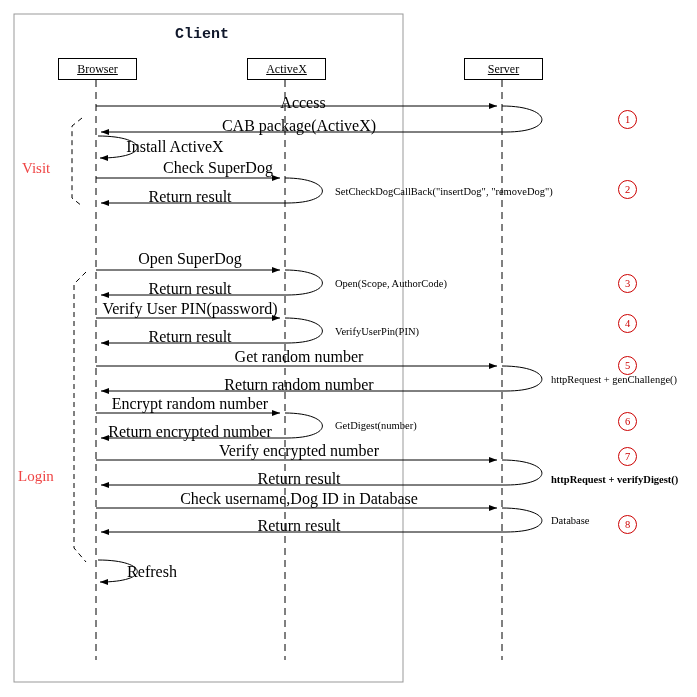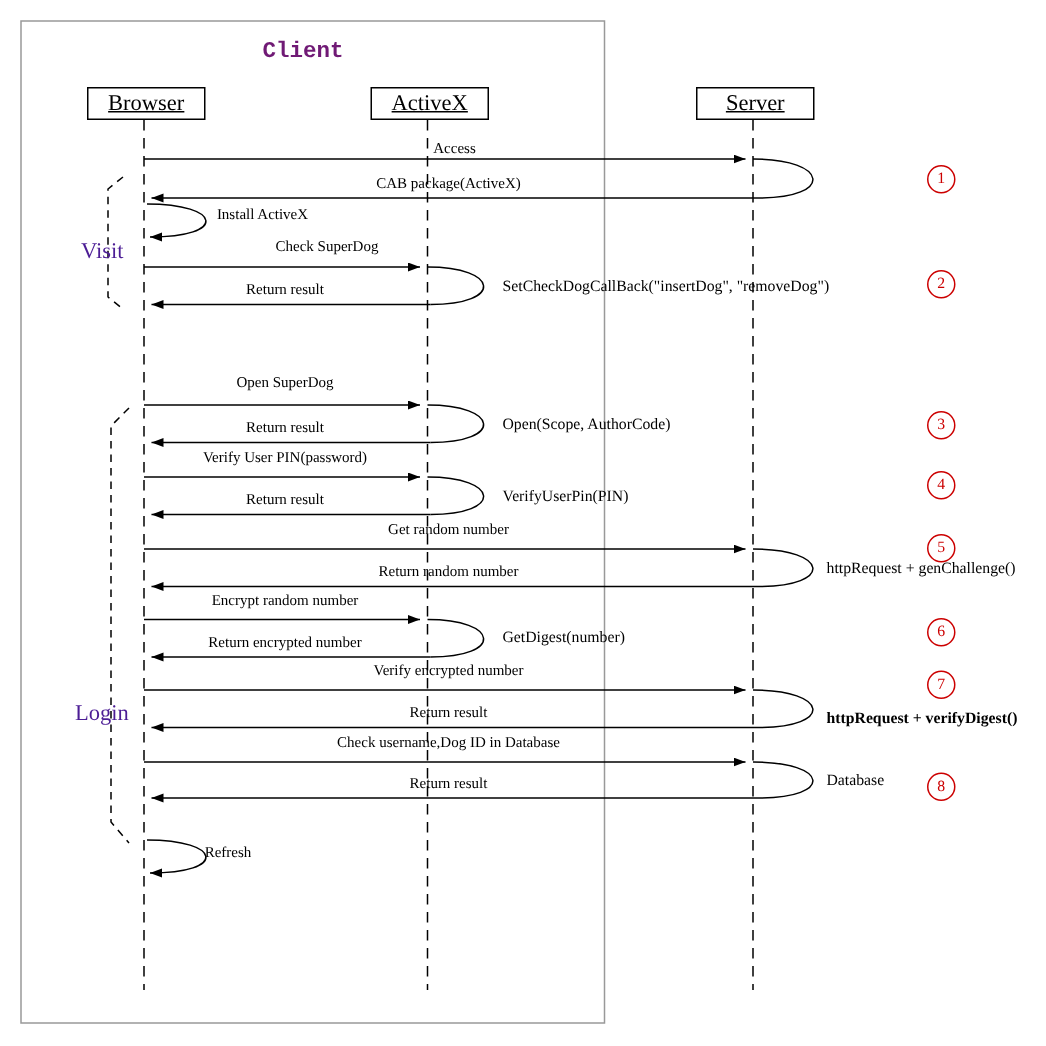--- a/index.html
+++ b/index.html
@@ -24,49 +24,48 @@
     width: 697px;
     height: 697px;
   }
   .lbl {
     position: absolute;
     font-family: "Liberation Serif", serif;
     color: #000000;
     white-space: nowrap;
   }
   .msg-label {
-    font-size: 10px;
+    font-size: 16px;
     text-align: center;
   }
   .actor-box {
     position: absolute;
     border: 1px solid #000000;
     background: #ffffff;
     text-align: center;
-    font-size: 15px;
+    font-size: 12px;
     font-family: "Liberation Serif", serif;
     line-height: 20px;
     height: 20px;
   }
   .actor-box span {
     text-decoration: underline;
   }
   .client-title {
     position: absolute;
     font-family: "Liberation Mono", monospace;
     font-weight: bold;
     font-size: 15px;
-    color: #701a75;
+    color: #0f172a;
   }
   .phase-label {
     position: absolute;
     font-size: 15px;
     font-family: "Liberation Serif", serif;
-    color: #4c1d95;
-    margin-left: 32px;
+    color: #ef4444;
   }
   .note-label {
     position: absolute;
     font-size: 10.5px;
     font-family: "Liberation Serif", serif;
     color: #000000;
     white-space: nowrap;
   }
   .step-num {
     position: absolute;

